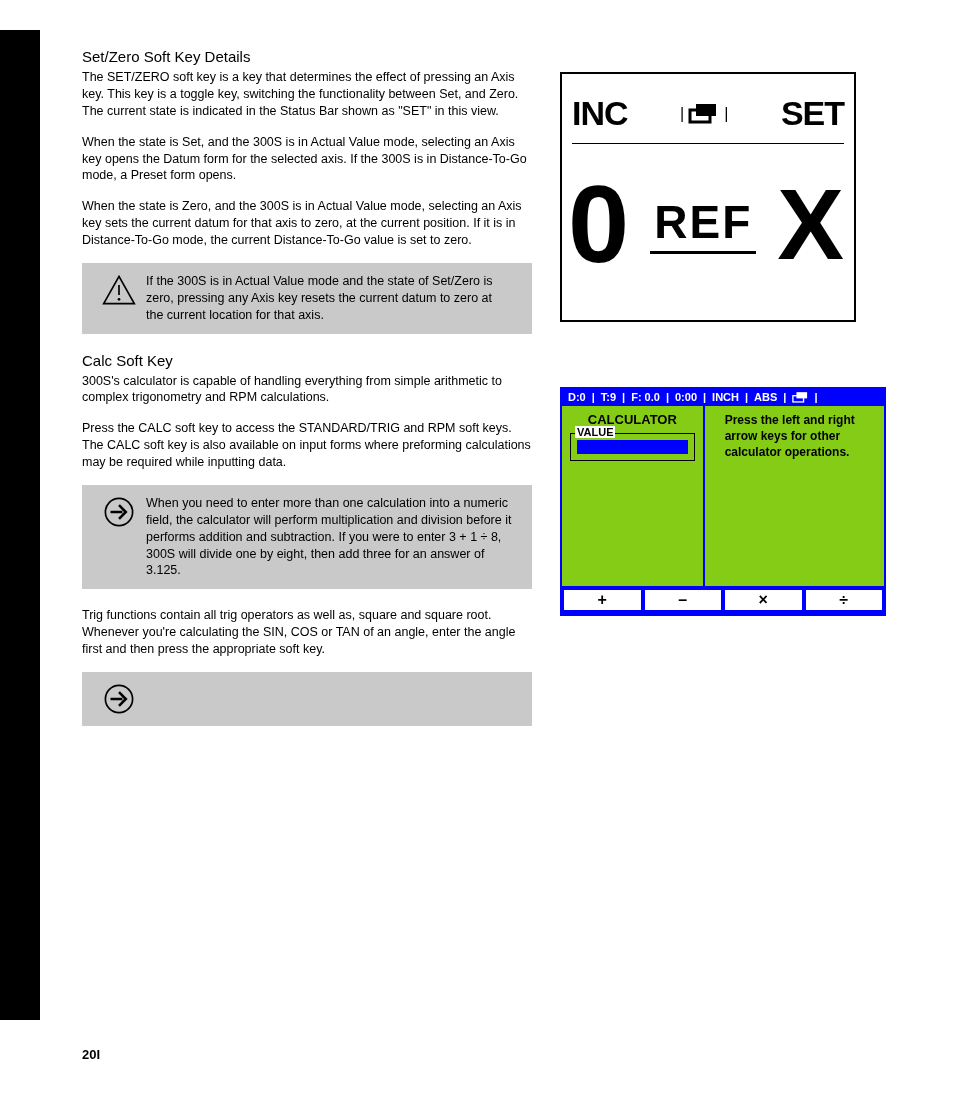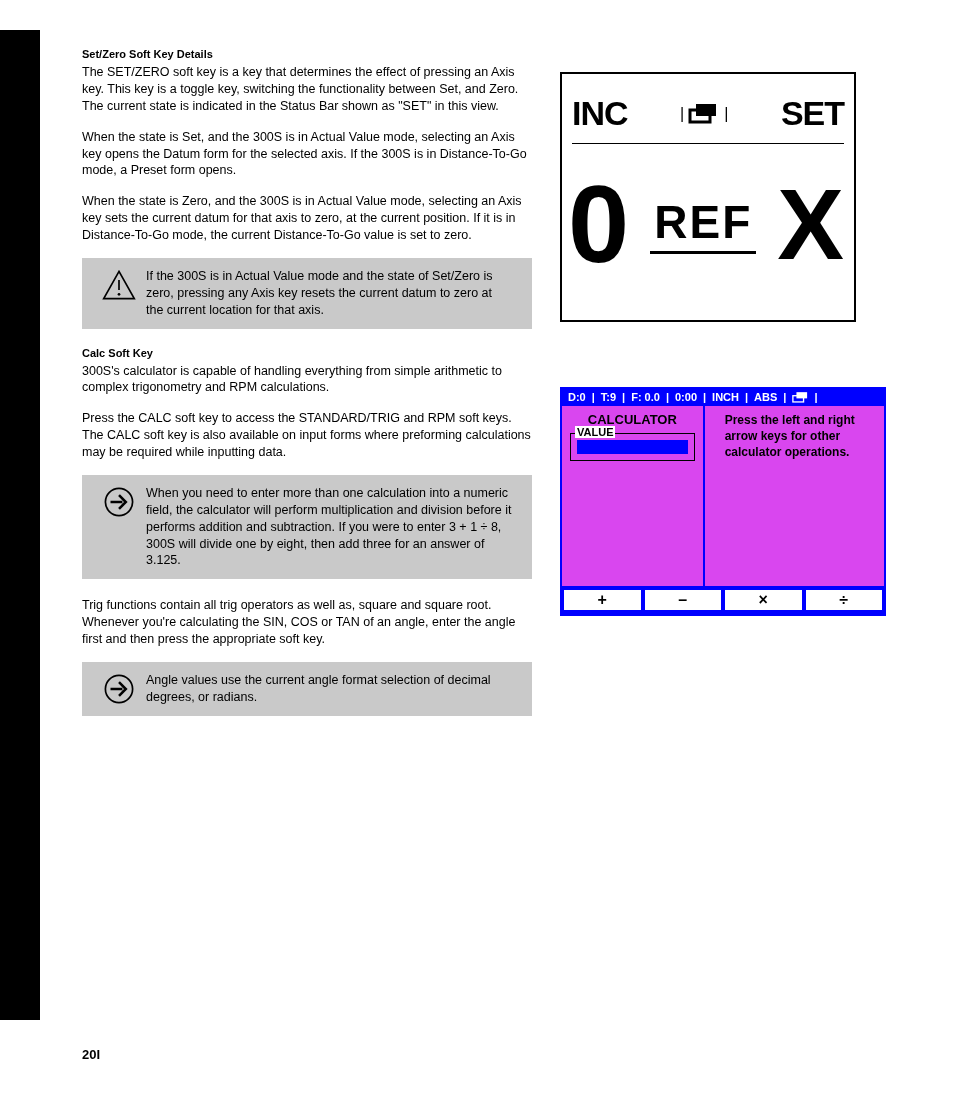--- a/index.html
+++ b/index.html
@@ -2,41 +2,41 @@
 <html><head>
 <meta charset="utf-8">
 <style>
   * { box-sizing: border-box; margin: 0; padding: 0; }
   html, body { width: 954px; height: 1096px; background: #fff; font-family: Arial, Helvetica, sans-serif; color: #000; }
   .page { position: relative; width: 954px; height: 1096px; }
   .tab { position: absolute; left: 0; top: 30px; width: 40px; height: 990px; background: #000; }
   .side-title { position: absolute; left: 8px; top: 450px; transform: rotate(-90deg); transform-origin: left top; font-size: 24px; font-weight: bold; white-space: nowrap; letter-spacing: 0.5px; }
   .col-left { position: absolute; left: 82px; top: 48px; width: 450px; }
   .col-right { position: absolute; left: 560px; top: 72px; width: 330px; }
-  h3 { font-size: 11px; font-weight: bold; margin-bottom: 4px; }
+  h3 { font-size: 15px; font-weight: normal; margin-bottom: 4px; }
   p { font-size: 12.5px; line-height: 1.35; margin-bottom: 14px; }
   .callout { display: flex; align-items: flex-start; background: #c9c9c9; padding: 10px 20px; margin-bottom: 18px; }
   .callout .icon { flex: 0 0 34px; height: 34px; margin-right: 10px; }
   .callout .icon svg { width: 34px; height: 34px; }
   .callout .txt { font-size: 12.5px; line-height: 1.35; }
   .footer { position: absolute; left: 82px; bottom: 34px; width: 790px; display: flex; justify-content: flex-start; font-size: 13px; font-weight: bold; }
   .fig1 { width: 296px; height: 250px; border: 2px solid #000; padding: 10px; position: relative; font-family: "Arial Black", Arial, sans-serif; }
   .fig1 .row1, .fig1 .row2 { display: flex; justify-content: space-between; align-items: center; }
   .fig1 .row1 { height: 60px; border-bottom: 1px solid #000; }
   .fig1 .inc { font-size: 34px; font-weight: 900; letter-spacing: -1px; }
   .fig1 .set { font-size: 34px; font-weight: 900; letter-spacing: -1px; }
   .fig1 .midicon { display:flex; align-items:center; gap:2px; }
   .fig1 .row2 { height: 160px; }
   .fig1 .zero { font-family: "Arial Black", Arial; font-size: 110px; font-weight: 900; line-height: 1; margin-left: -4px; }
   .fig1 .ref { font-size: 46px; font-weight: 900; letter-spacing: 2px; border-bottom: 3px solid #000; padding: 0 4px 2px; }
   .fig1 .x { font-family: "Arial Black", Arial; font-size: 100px; font-weight: 900; line-height: 1; }
 
   .fig2 { width: 326px; margin-top: 65px; border: 2px solid #0000ff; background: #0000ff; }
   .fig2 .status { display: flex; gap: 6px; padding: 2px 6px 3px; font-size: 11px; font-weight: 900; color: #fff; font-family: "Arial Black", Arial; align-items:center; white-space: nowrap; }
-  .fig2 .body { display: flex; background: #d946ef; gap: 12px; }
+  .fig2 .body { display: flex; background: #84cc16; gap: 12px; }
   .fig2 .pane { padding: 6px 8px; }
   .fig2 .left { width: 46%; border-right: 2px solid #0000ff; position: relative; height: 180px; }
   .fig2 .left .title { font-size: 13px; font-weight: 900; font-family: "Arial Black", Arial; text-align: center; }
   .fig2 .fieldset { border: 1.5px solid #000; margin-top: 6px; position: relative; padding: 6px; }
   .fig2 .fieldset .lgd { position: absolute; top: -8px; left: 4px; background: #fff; font-size: 11px; font-weight: 900; font-family: "Arial Black", Arial; padding: 0 2px; }
   .fig2 .inputbox { height: 14px; background: #0000ff; }
   .fig2 .right { width: 54%; height: 180px; }
   .fig2 .right .hint { font-size: 12px; font-weight: 900; font-family: "Arial Black", Arial; line-height: 1.35; }
   .fig2 .softkeys { display: flex; background: #0000ff; }
   .fig2 .softkeys .sk { flex: 1; background: #fff; margin: 4px 2px; text-align: center; font-size: 16px; font-weight: 900; font-family: "Arial Black", Arial; padding: 1px 0; }
@@ -81,21 +81,20 @@
 
     <p>Trig functions contain all trig operators as well as, square and square root. Whenever you're calculating the SIN, COS or TAN of an angle, enter the angle first and then press the appropriate soft key.</p>
 
     <div class="callout">
       <div class="icon">
         <svg viewBox="0 0 40 40">
             <circle cx="20" cy="20" r="16" fill="none" stroke="#000" stroke-width="2"></circle>
             <path d="M10 20 h14 M20 12 l8 8 -8 8" fill="none" stroke="#000" stroke-width="3"></path>
           </svg>
       </div>
-      <div class="txt">Angle values use the current angle format selection of decimal degrees, or radians.</div>
     </div>
   </div>
 
   <div class="col-right">
     <div class="fig1">
       <div class="row1">
         <span class="inc">INC</span>
         <span class="midicon">
           <span>|</span>
           <svg width="36" height="24" viewBox="0 0 36 24">

